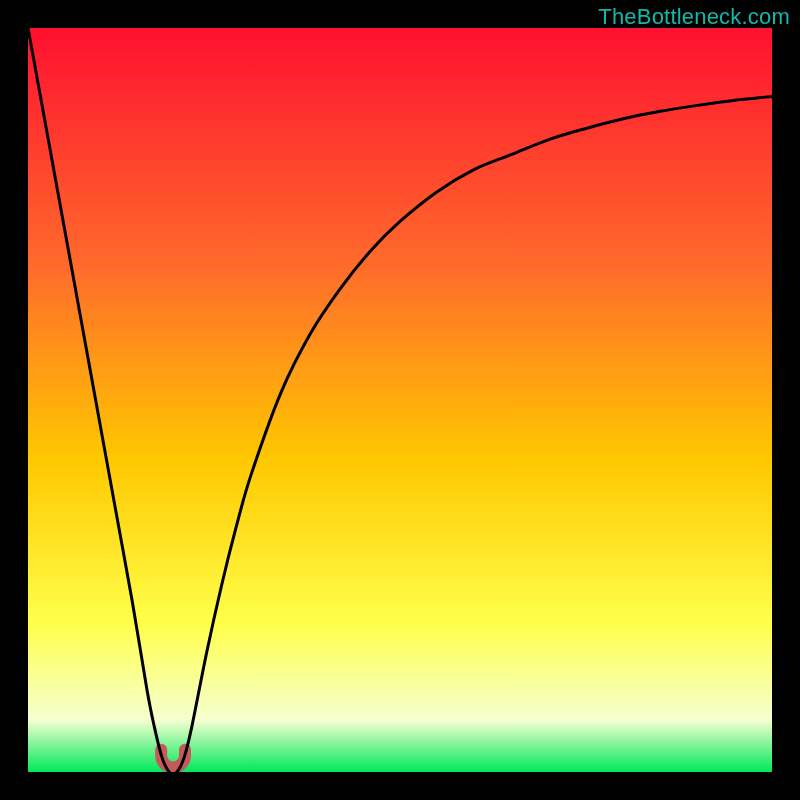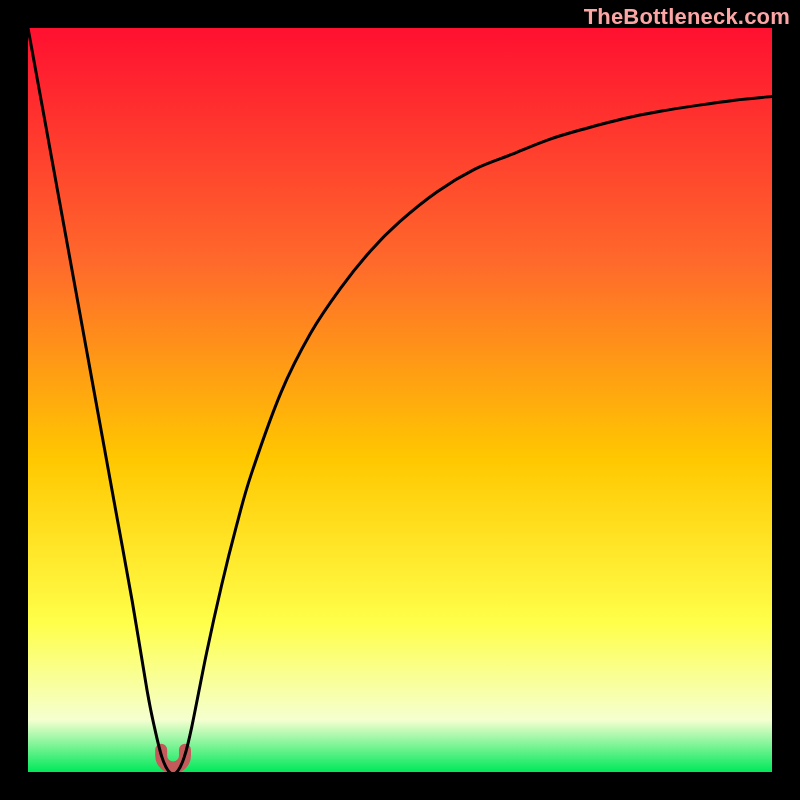--- a/index.html
+++ b/index.html
@@ -21,23 +21,23 @@
     left: 28px;
     top: 28px;
     width: 744px;
     height: 744px;
     overflow: hidden;
   }
   .watermark {
     position: absolute;
     top: 4px;
     right: 10px;
-    color: #fca5a5;
+    color: #14b8a6;
     font-size: 22px;
-    font-weight: 700;
+    font-weight: 400;
     letter-spacing: 0.2px;
     user-select: none;
   }
   svg {
     display: block;
   }
 </style>
 </head>
 <body>
 

